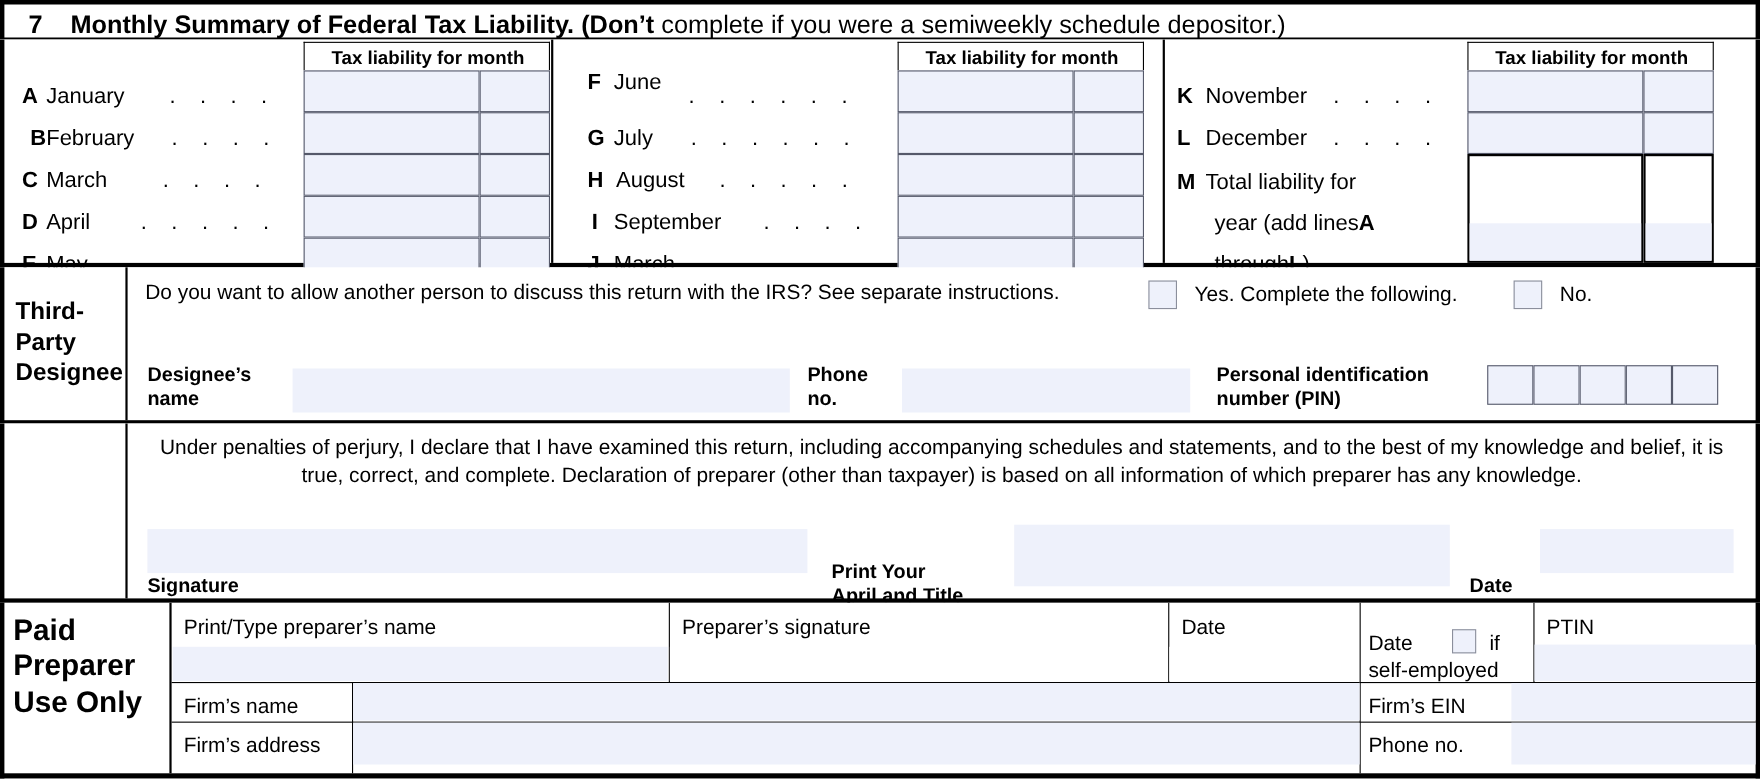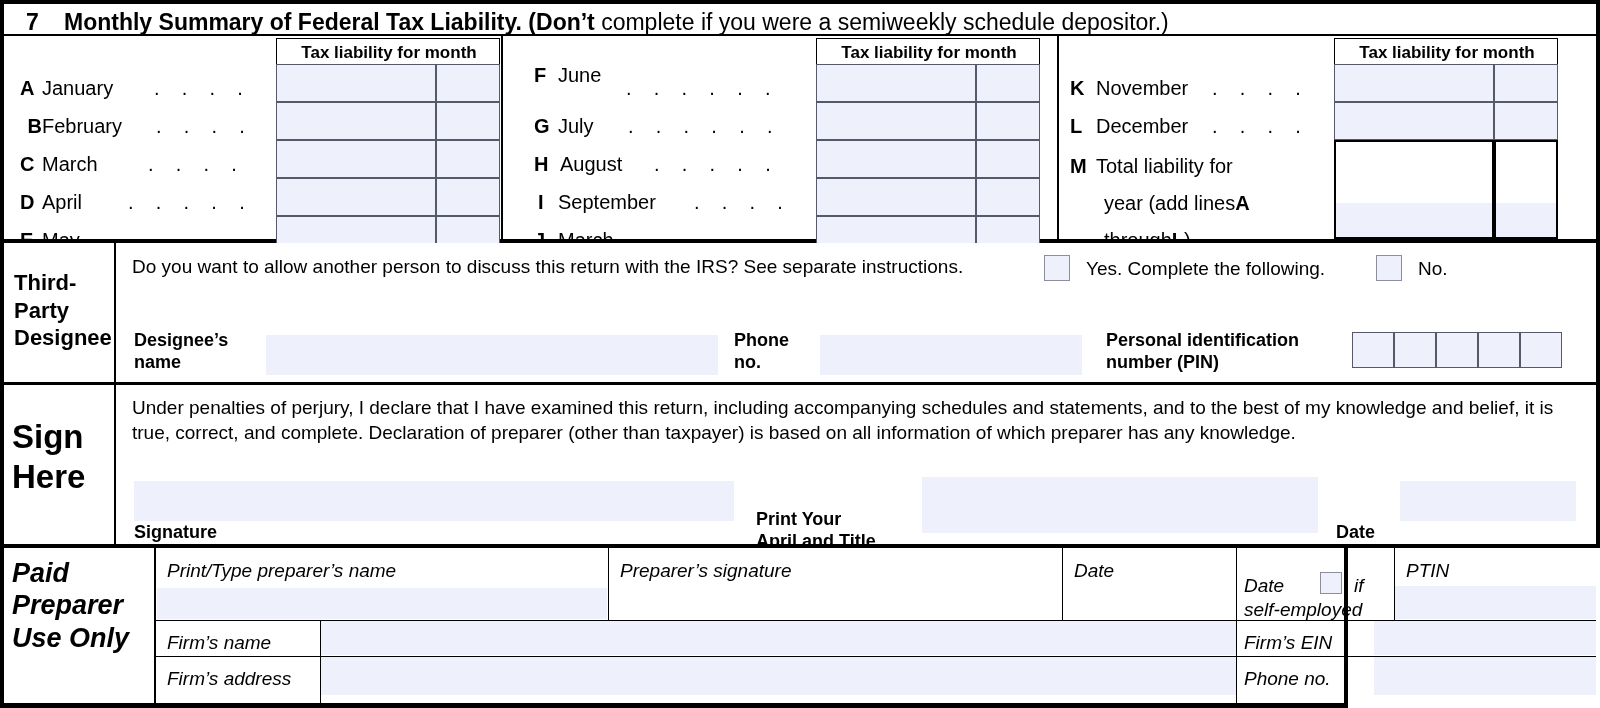--- a/index.html
+++ b/index.html
@@ -182,33 +182,33 @@
     position: absolute;
     left: 110px; top: 0; bottom: 0;
     width: 2px; background: #000;
   }
   .perjury {
     position: absolute;
     left: 128px; top: 10px;
     width: 1448px;
     font-size: 19px;
     line-height: 1.34;
+    text-align: center;
   }
 
   
   .pp-area {
     position: absolute;
     left: 0; top: 548px;
-    width: 1348px; height: 160px;
+    width: 1600px; height: 160px;
     box-sizing: border-box;
     border-left: 4px solid #000;
     border-right: 4px solid #000;
     border-bottom: 5px solid #000;
     background: #fff;
-    font-style: italic;
   }
   .pp-label {
     position: absolute;
     left: 8px; top: 9px;
     width: 140px;
     font-size: 27px; font-weight: bold;
     line-height: 1.2;
   }
   .pp-divider {
     position: absolute;
@@ -385,24 +385,20 @@
       <div>number (PIN)</div>
     </div>
     <div class="pinbox" style="left:1348px; top:89px; width:42px; height:36px;"></div>
     <div class="pinbox" style="left:1390px; top:89px; width:42px; height:36px;"></div>
     <div class="pinbox" style="left:1432px; top:89px; width:42px; height:36px;"></div>
     <div class="pinbox" style="left:1474px; top:89px; width:42px; height:36px;"></div>
     <div class="pinbox" style="left:1516px; top:89px; width:42px; height:36px;"></div>
   </div>
 
   <div class="sign-area">
-    <div class="sign-label">
-      <div>Sign</div>
-      <div>Here</div>
-    </div>
     <div class="sign-divider"></div>
 
     <div class="perjury">Under penalties of perjury, I declare that I have examined this return, including accompanying schedules and statements, and to the best of my knowledge and belief, it is true, correct, and complete. Declaration of preparer (other than taxpayer) is based on all information of which preparer has any knowledge.</div>
 
     <div class="fld-lab" style="left:130px; top:137px;">Signature</div>
     <div class="fill" style="left:130px; top:96px; width:600px; height:40px;"></div>
 
     <div class="fld-lab" style="left:752px; top:124px;">
       <div>Print Your</div>
       <div>April and Title</div>

